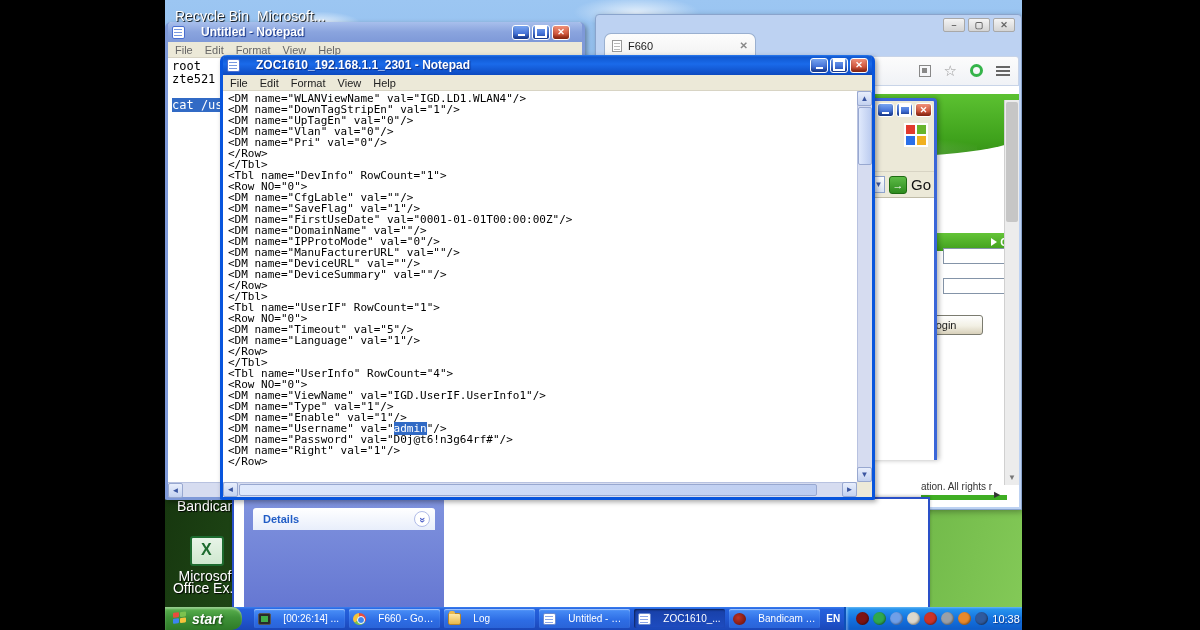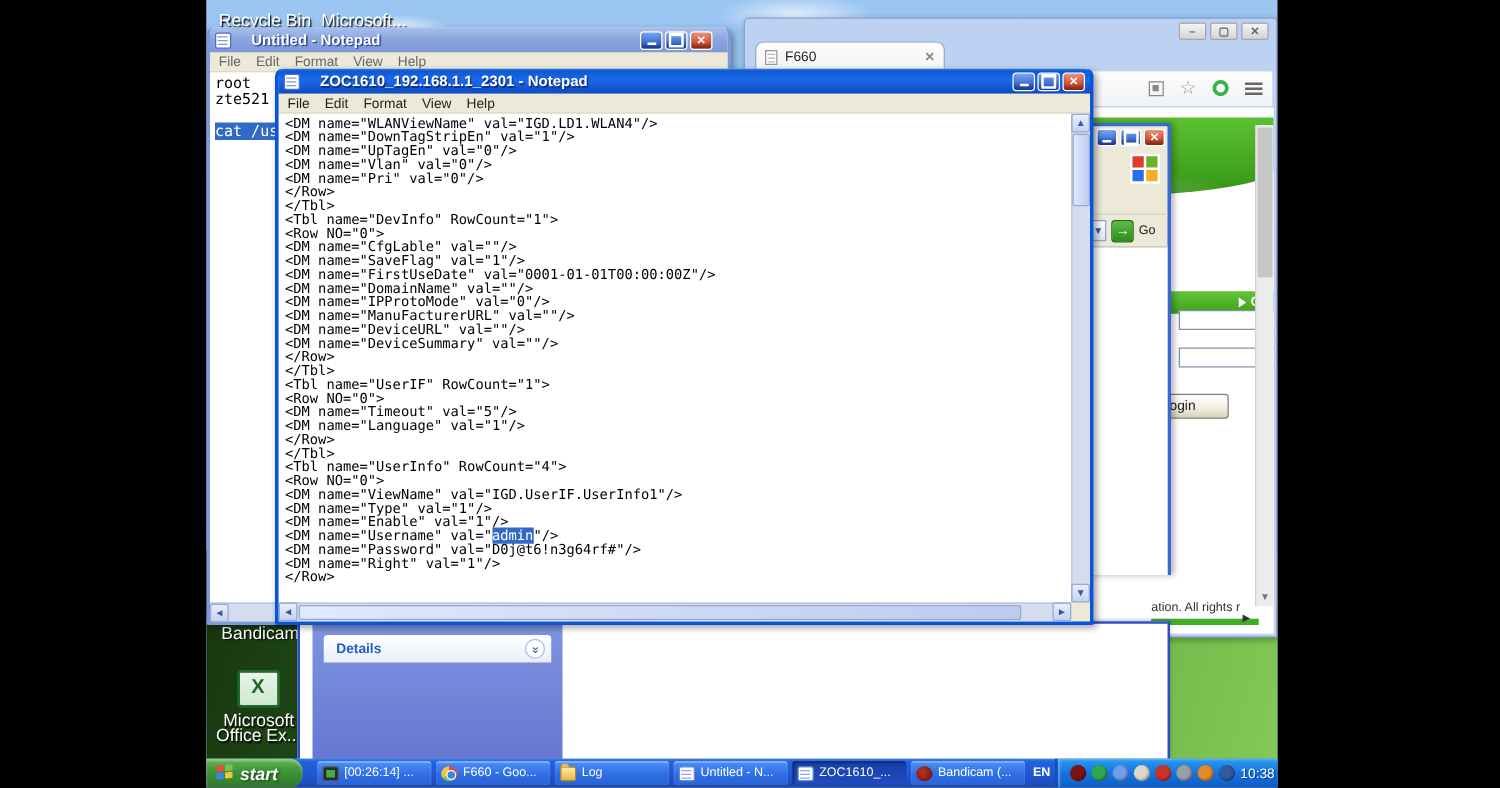--- a/index.html
+++ b/index.html
@@ -136,25 +136,25 @@
   .winlogo { position:absolute; right:6px; top:22px; width:24px; height:24px; background:#fff; padding:2px;
     display:grid; grid-template-columns:9px 9px; grid-template-rows:9px 9px; gap:2px; }
   .winlogo span:nth-child(1){background:#e23a2e;} .winlogo span:nth-child(2){background:#68b52c;}
   .winlogo span:nth-child(3){background:#2a6fe8;} .winlogo span:nth-child(4){background:#f0b01f;}
   .ie-addr { position:absolute; left:0; right:0; top:70px; height:26px; border-top:1px solid #d8d4c4;
     display:flex; align-items:center; gap:4px; padding-left:4px; }
   .ie-chev { width:13px; height:17px; background:linear-gradient(180deg,#fff,#d8e2f4); border:1px solid #90a4cc;
     color:#3a55a0; font-size:8px; text-align:center; line-height:16px; }
   .go-btn { width:18px; height:18px; border-radius:3px; background:linear-gradient(180deg,#5dbb46,#2e8b1e);
     color:#fff; font-weight:bold; text-align:center; line-height:17px; font-size:11px; border:1px solid #1e6b12; }
-  .go-label { font-size:10px; color:#111; }
+  .go-label { font-size:15px; color:#111; }
   .ie-body { position:absolute; left:0; right:0; top:96px; bottom:0; background:#fff; border-top:1px solid #c0bca8; }
 
   
-  .win-explorer { position:absolute; left:73px; top:497px; width:698px; height:110px; z-index:16;
+  .win-explorer { position:absolute; left:67px; top:497px; width:698px; height:110px; z-index:16;
     background:#fff; border:2px solid #2a50c8; border-bottom:none; box-shadow:0 -1px 3px rgba(0,0,0,.25); }
   .task-pane { position:absolute; left:10px; top:0; width:200px; height:110px;
     background:linear-gradient(180deg,#7e90dd,#6density 0%); background:linear-gradient(180deg,#8093de,#6577d2); }
   .details-hdr { position:absolute; left:9px; top:9px; right:9px; height:22px; border-radius:3px 3px 0 0;
     background:linear-gradient(180deg,#ffffff,#e8eefb); display:flex; align-items:center; justify-content:space-between;
     padding:0 5px 0 10px; color:#215dc6; font-size:11px; font-weight:bold; }
   .chevbtn { width:16px; height:16px; border-radius:50%; background:#fff; border:1px solid #b0bce8;
     color:#4f61c8; font-weight:bold; font-size:10px; text-align:center; line-height:14px; }
   .chevbtn span { display:inline-block; transform:rotate(90deg); letter-spacing:-2px; }
 
@@ -164,21 +164,21 @@
   .startbtn { height:23px; width:78px; border-radius:0 10px 10px 0;
     background:linear-gradient(180deg,#5fb552 0%,#3f9338 45%,#2e7a28 100%);
     display:flex; align-items:center; gap:5px; padding:0 20px 0 8px;
     color:#fff; font-size:14px; font-weight:bold; font-style:italic; text-shadow:1px 1px 2px #14400f;
     box-shadow:inset 0 2px 2px rgba(255,255,255,.35); }
   .xpflag { width:14px; height:13px; display:grid; grid-template-columns:6px 6px; grid-template-rows:5px 5px; gap:1px; transform:skewY(-6deg); }
   .xpflag span:nth-child(1){background:#e84c3d;border-radius:1px;} .xpflag span:nth-child(2){background:#7cc24e;border-radius:1px;}
   .xpflag span:nth-child(3){background:#3c84f0;border-radius:1px;} .xpflag span:nth-child(4){background:#f5c33c;border-radius:1px;}
   .taskbtns { display:flex; gap:4px; margin-left:12px; }
   .taskbtn { width:91px; height:19px; border-radius:2px; background:linear-gradient(180deg,#4a90f8,#2d6ce4 60%,#2a64d8);
-    box-shadow:inset 0 1px 1px rgba(255,255,255,.5); display:flex; align-items:center; gap:4px; padding:0 4px;
+    box-shadow:inset 0 1px 1px rgba(255,255,255,.5); display:flex; align-items:center; gap:12px; padding:0 4px;
     color:#fff; font-size:10px; overflow:hidden; white-space:nowrap; }
   .taskbtn.active { background:linear-gradient(180deg,#1840a8,#1e4cc0); box-shadow:inset 1px 1px 2px rgba(0,0,0,.5); }
   .tblabel { overflow:hidden; text-overflow:ellipsis; }
   .tbicon { width:13px; height:12px; flex:none; border-radius:2px; position:relative; }
   .monitor-icon { background:#2a2a2a; border:1px solid #555; }
   .monitor-icon::before { content:""; position:absolute; inset:2px; background:#3fae49; }
   .chrome-icon { border-radius:50%; background:conic-gradient(#e84c3d 0 33%, #7cc24e 33% 66%, #f5c33c 66% 100%); position:relative; }
   .chrome-icon::before { content:""; position:absolute; left:3.5px; top:3.5px; width:6px; height:6px; background:#3c84f0; border:1px solid #fff; border-radius:50%; }
   .folder-icon { background:linear-gradient(180deg,#ffe9a8,#e8b84c); border:1px solid #b8862a; border-radius:1px 2px 2px 2px; }
   .folder-icon::before { content:""; position:absolute; left:0; top:-3px; width:6px; height:3px; background:#e8b84c; border-radius:2px 2px 0 0; }

